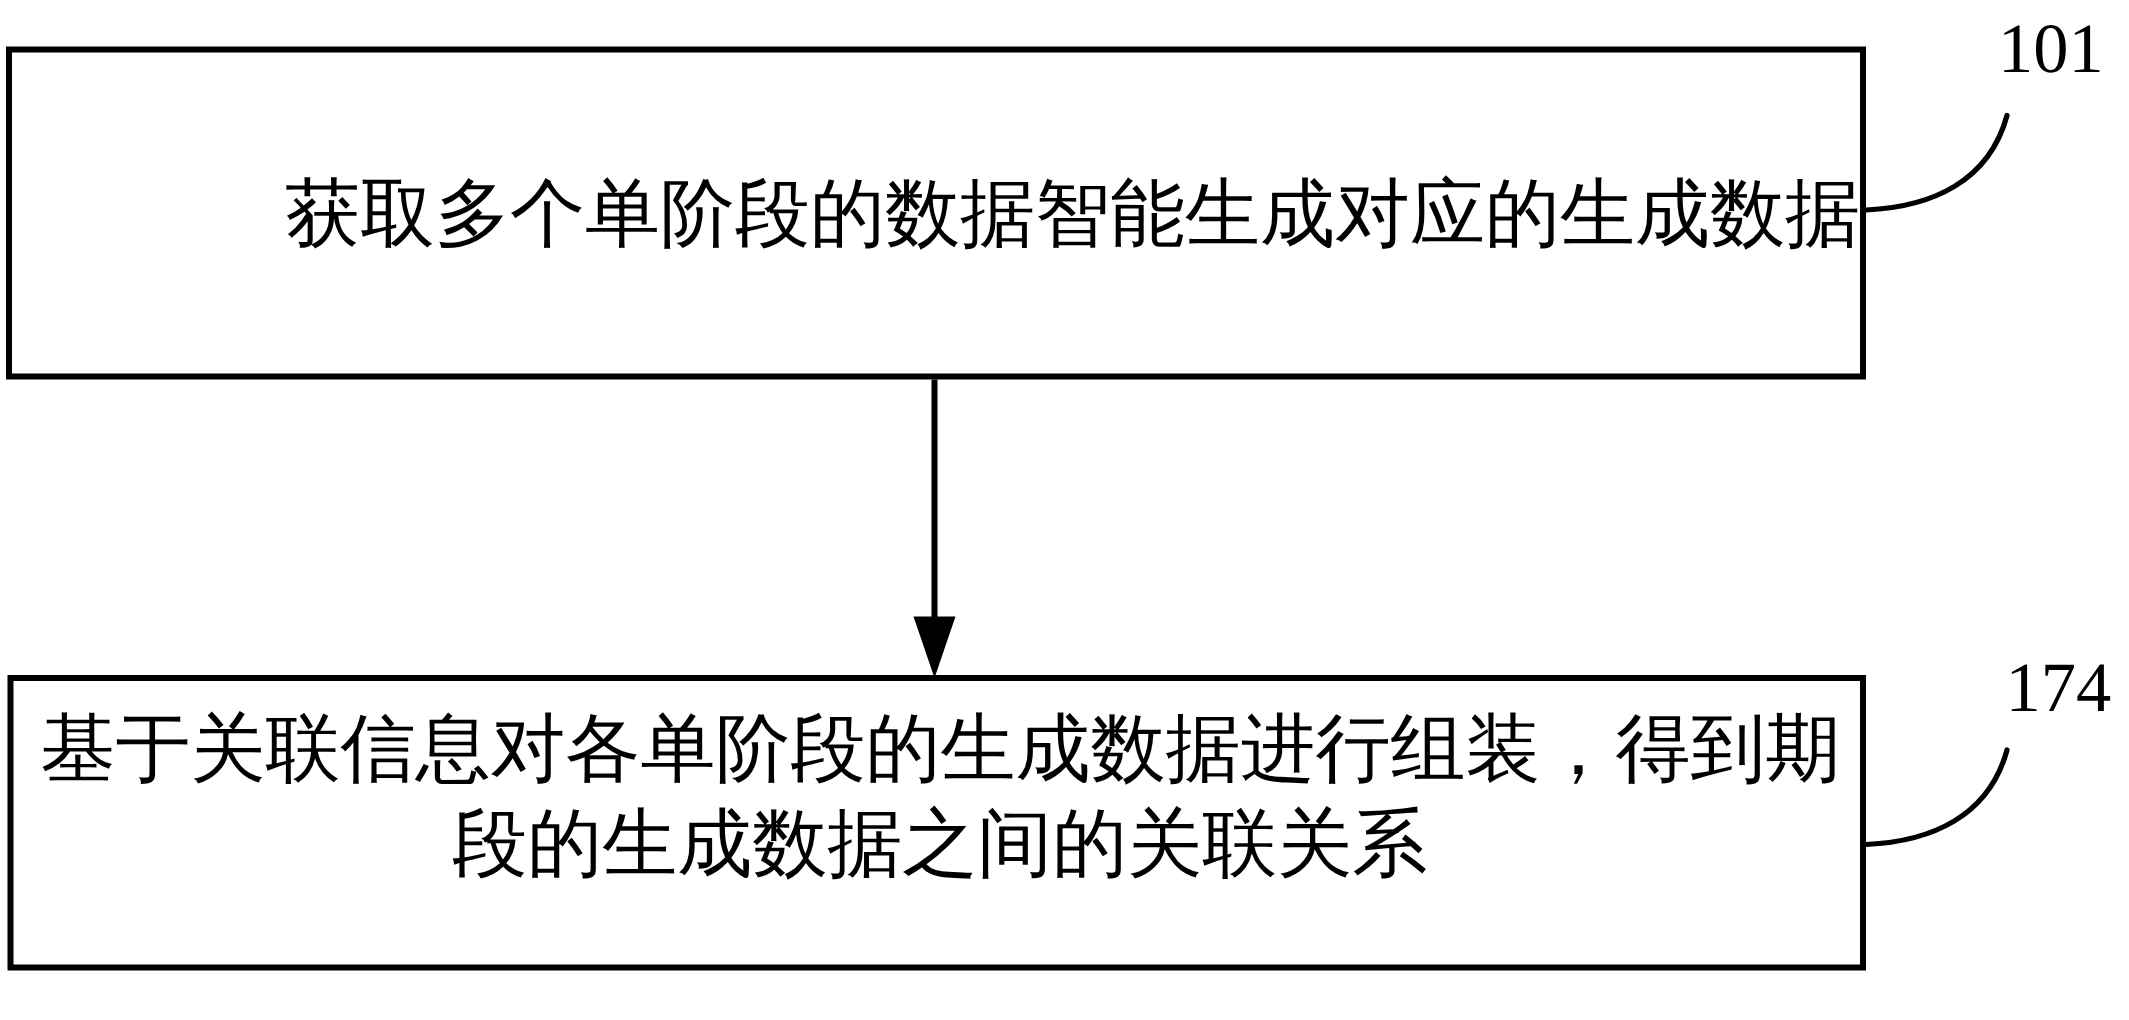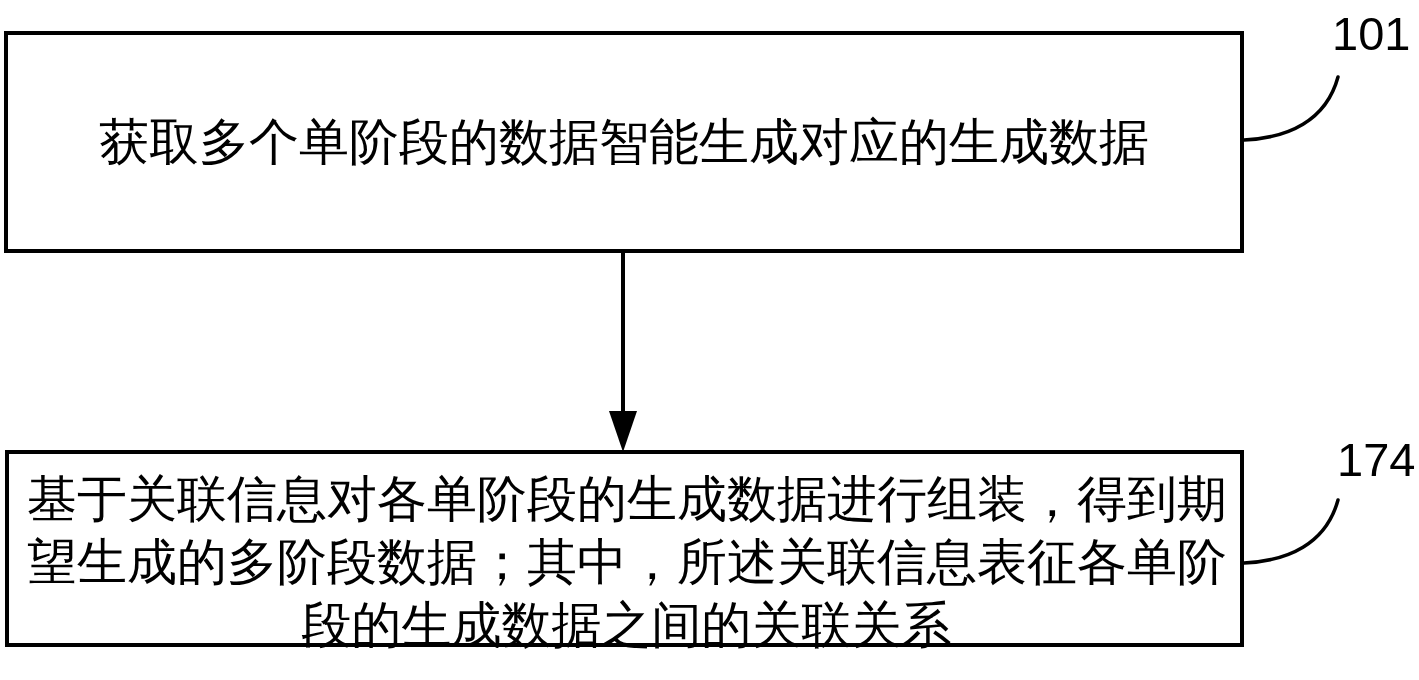--- a/index.html
+++ b/index.html
@@ -22,21 +22,21 @@
     border: 4px solid #000000;
     background: #ffffff;
   }
   .box-step1 {
     left: 4px;
     top: 31px;
     width: 1240px;
     height: 222px;
     display: flex;
     align-items: center;
-    justify-content: center;
+    justify-content: flex-end;
   }
   .box-step1 .box-text {
     font-size: 50px;
     line-height: 62px;
     text-align: center;
     white-space: nowrap;
   }
   .box-step2 {
     left: 5px;
     top: 450px;
@@ -75,21 +75,21 @@
     left: 0;
     top: 0;
     width: 1419px;
     height: 680px;
     pointer-events: none;
   }
   .ref-label {
     position: absolute;
     font-size: 47px;
     line-height: 47px;
-    font-family: Liberation Sans, sans-serif;
+    font-family: Liberation Serif, serif;
   }
   .ref-101 {
     left: 1332px;
     top: 10px;
   }
   .ref-102 {
     left: 1337px;
     top: 436px;
   }
 </style>
@@ -100,21 +100,20 @@
 
   <div class="flow-box box-step1">
     <div class="box-text">获取多个单阶段的数据智能生成对应的生成数据</div>
   </div>
 
   <div class="arrow-shaft"></div>
   <div class="arrow-head"></div>
 
   <div class="flow-box box-step2">
     <div class="box-line">基于关联信息对各单阶段的生成数据进行组装，得到期</div>
-    <div class="box-line">望生成的多阶段数据；其中，所述关联信息表征各单阶</div>
     <div class="box-line centered">段的生成数据之间的关联关系</div>
   </div>
 
   <svg class="leader-svg" viewBox="0 0 1419 680" xmlns="http://www.w3.org/2000/svg">
     <path d="M 1244 140 C 1288 138, 1326 121, 1338 77" fill="none" stroke="#000000" stroke-width="3.5" stroke-linecap="round"></path>
     <path d="M 1244 563 C 1288 561, 1326 544, 1338 500" fill="none" stroke="#000000" stroke-width="3.5" stroke-linecap="round"></path>
   </svg>
 
   <div class="ref-label ref-101">101</div>
   <div class="ref-label ref-102">174</div>

